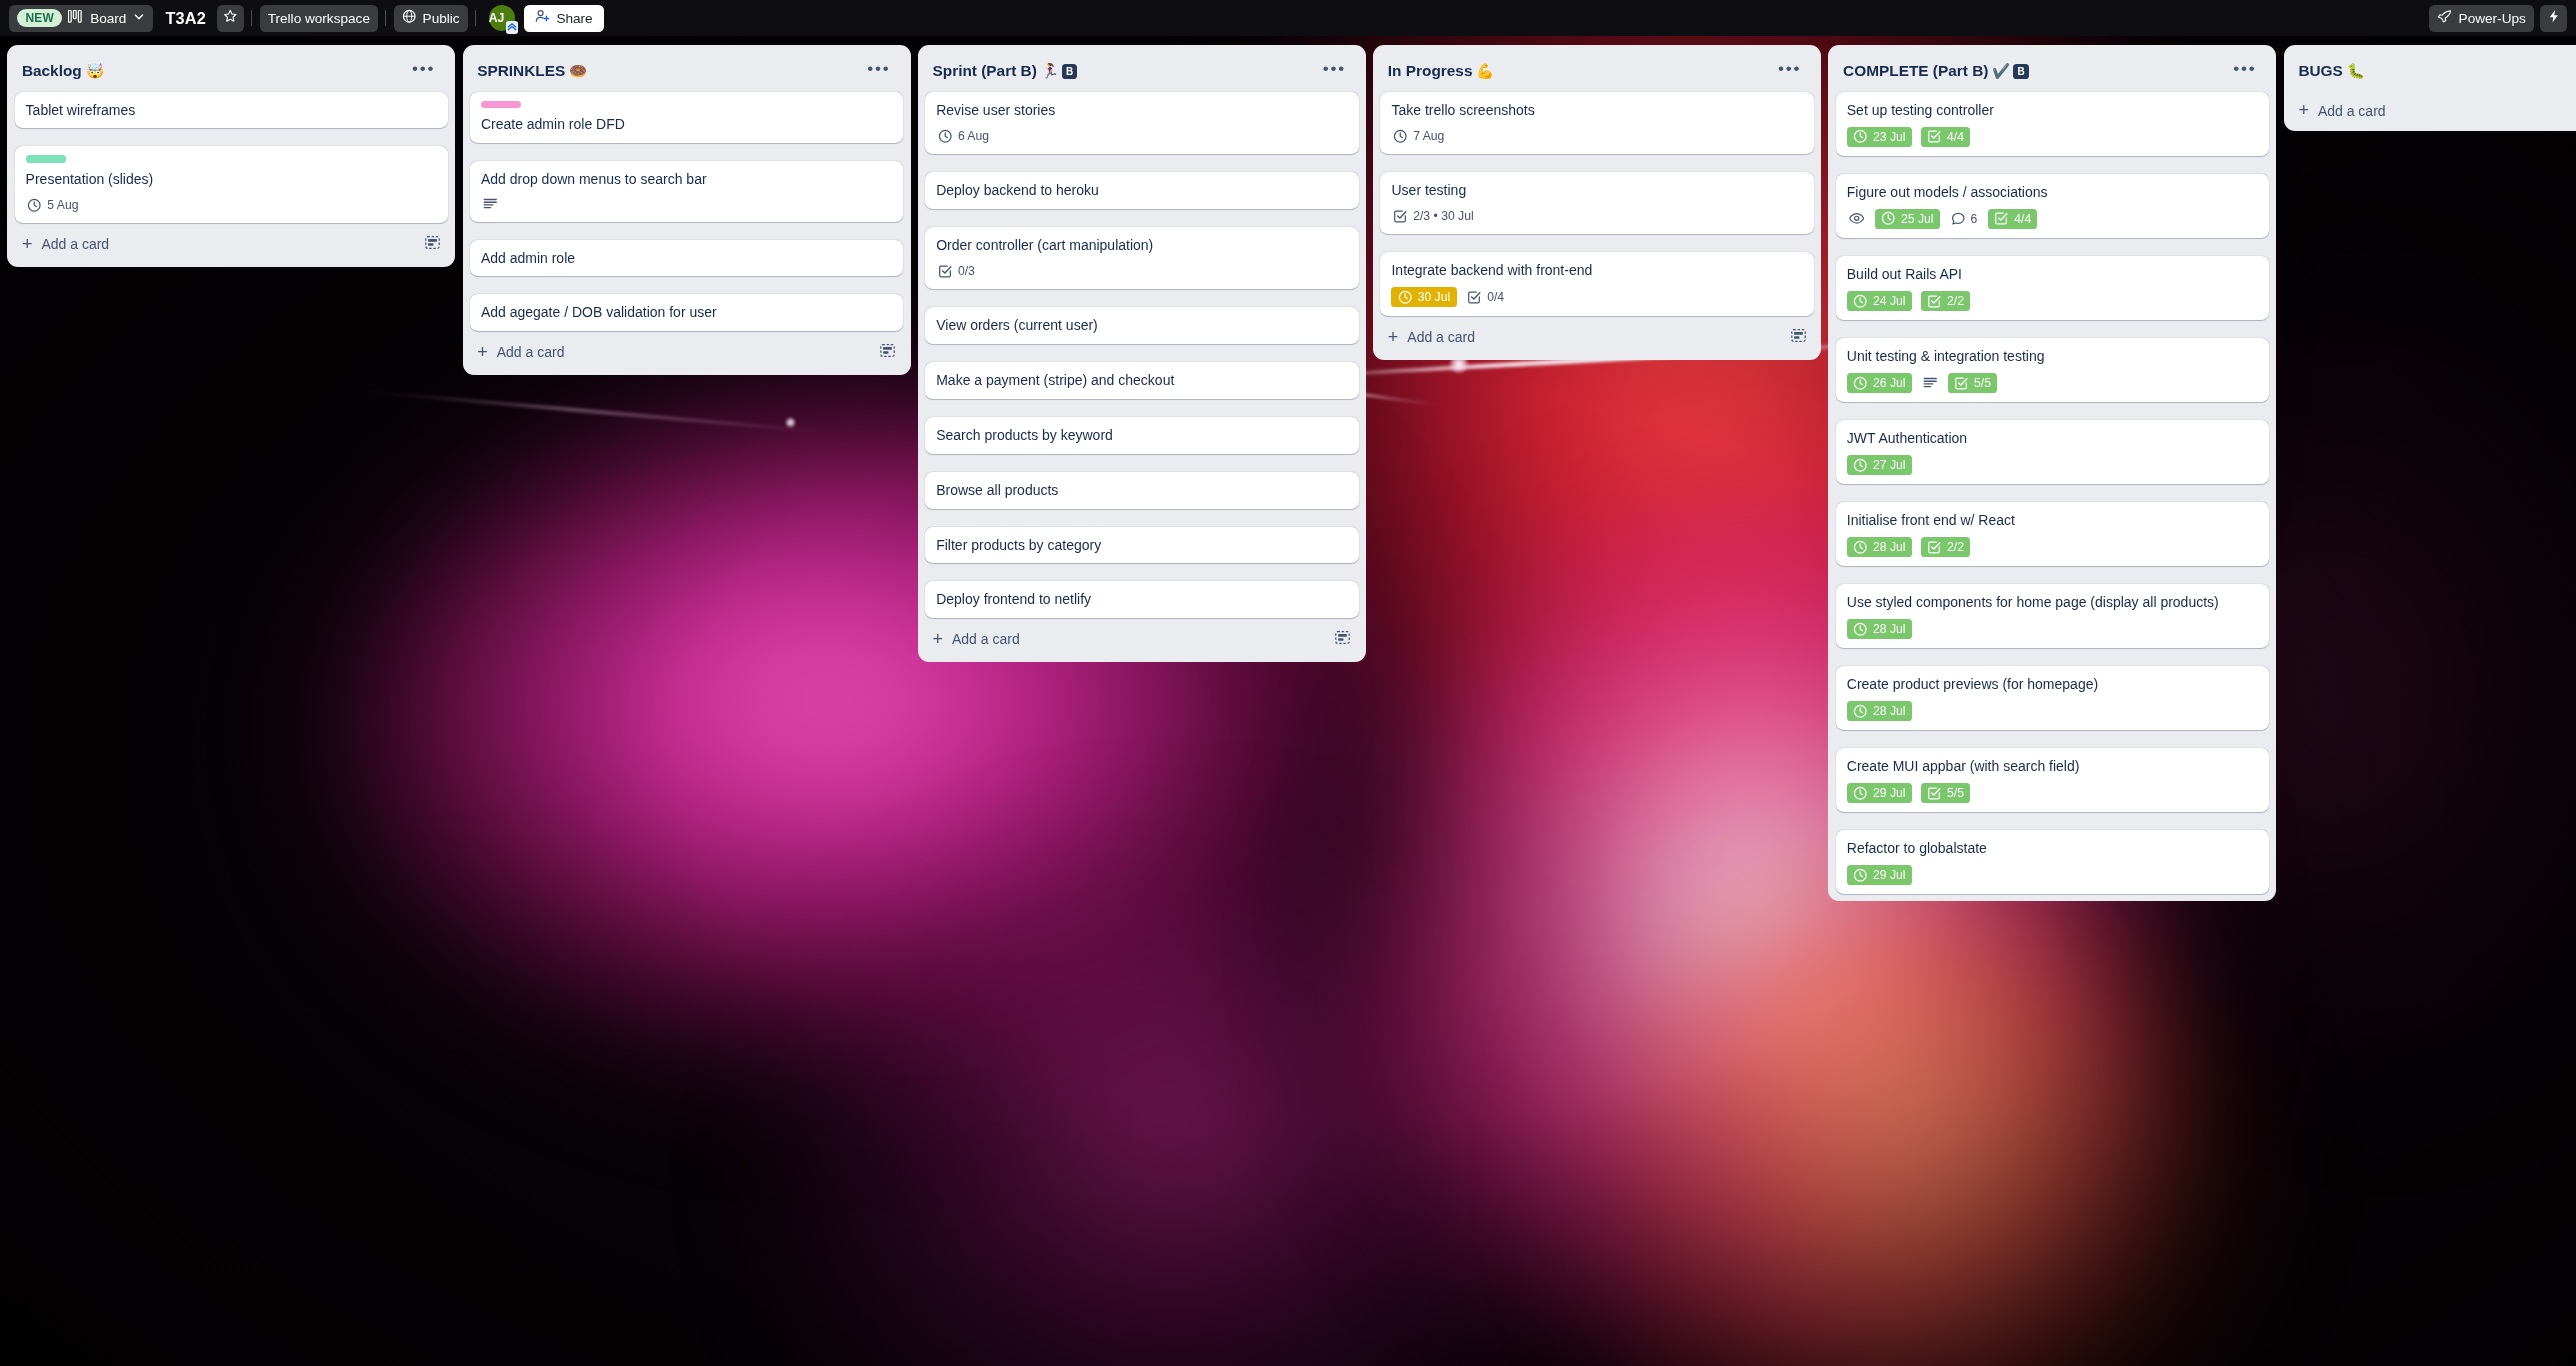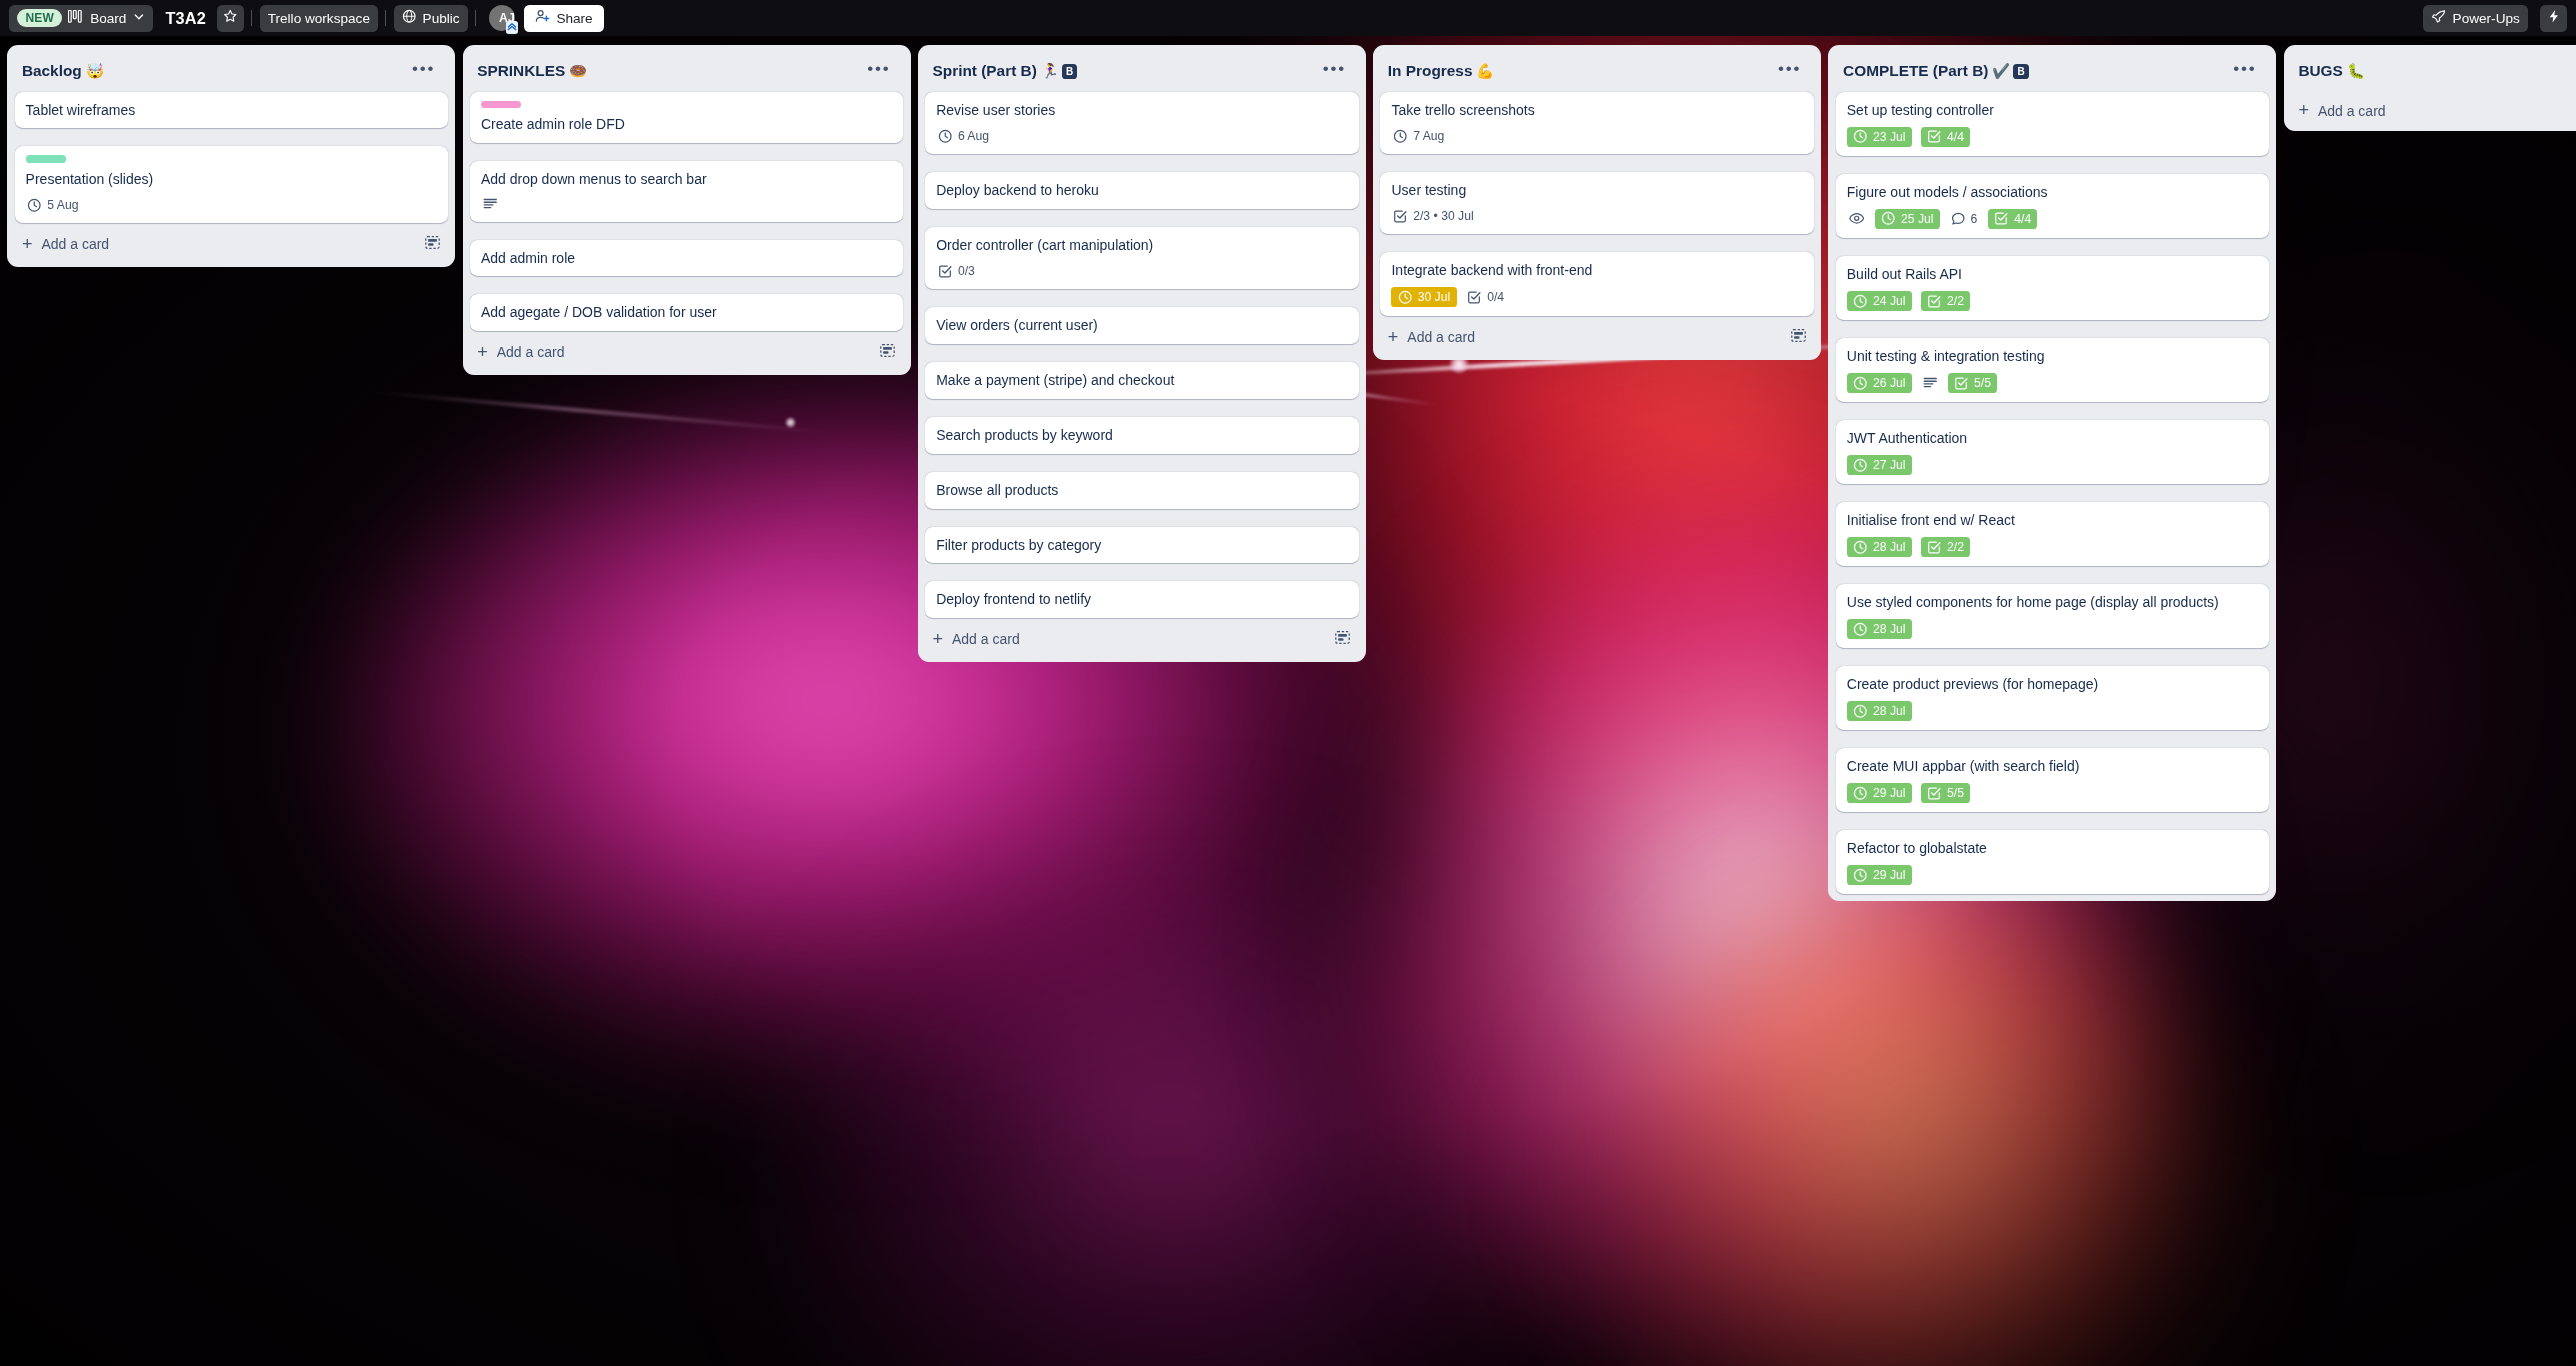--- a/index.html
+++ b/index.html
@@ -132,38 +132,38 @@
   .icon-btn {
     width: 27px; height: 27px;
     background: #3b3c3f; border-radius: 5.4px;
     display: flex; align-items: center; justify-content: center;
   }
   .tb-sep {
     width: 0.9px; height: 16.3px; background: #4d4e51; margin: 0 7.3px;
   }
   .avatar {
     width: 26px; height: 26px; border-radius: 50%;
-    background: #737373; color: #fff;
+    background: #4d7c0f; color: #fff;
     font-size: 12.2px; font-weight: 600;
-    display: flex; align-items: center; justify-content: flex-end;
+    display: flex; align-items: center; justify-content: flex-start;
     position: relative; margin: 0 5.4px;
   }
   .avatar-badge {
     position: absolute; right: -3.6px; bottom: -2.7px;
     width: 12.7px; height: 12.7px; border-radius: 2.7px;
     background: #e9f2ff;
     display: flex; align-items: center; justify-content: center;
   }
   #share-btn {
     background: #fff; color: #1d2125;
     border-radius: 5.4px; height: 27px;
     display: flex; align-items: center; gap: 6.3px;
     padding: 0 11px; font-size: 13.6px; margin-left: 3.6px;
   }
-  .tb-right { margin-left: auto; display: flex; align-items: flex-start; gap: 12px; }
+  .tb-right { margin-left: auto; display: flex; align-items: flex-start; gap: 6px; }
 
   
   #board {
     position: absolute; top: 36px; left: 0;
     width: 2576px; height: 1330px;
     z-index: 4;
     display: flex;
     align-items: flex-start;
     padding: 9px 0 0 7.3px;
     gap: 7.3px;

